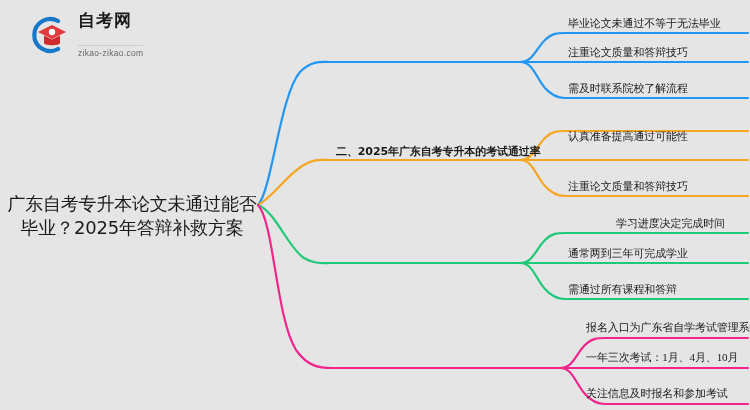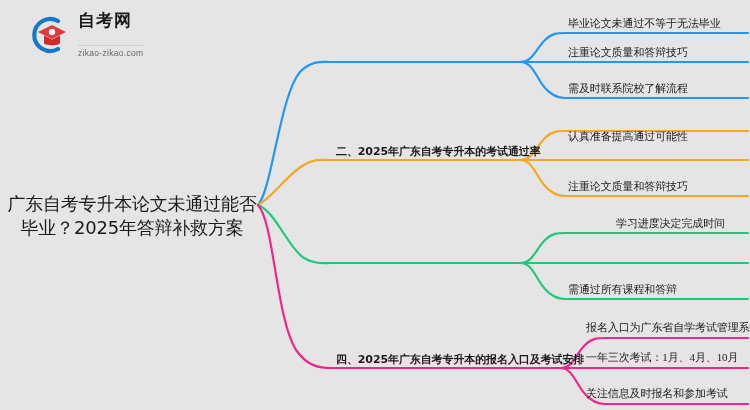--- a/index.html
+++ b/index.html
@@ -150,29 +150,29 @@
 
     <g>
       <path d="M258,205 C274,222 276,318 296,350 C308,367 320,368 332,368 L560,368" fill="none" stroke="#f0268c" stroke-width="2.2" stroke-linecap="round"></path>
       <path d="M560,368 C573,368 575,355 585,345 C592,338 598,338 605,338 L748,338" fill="none" stroke="#f0268c" stroke-width="2.2" stroke-linecap="round"></path>
       <path d="M560,368 L748,368" fill="none" stroke="#f0268c" stroke-width="2.2" stroke-linecap="round"></path>
       <path d="M560,368 C573,368 575,383 585,394 C592,402 598,404 605,404 L748,404" fill="none" stroke="#f0268c" stroke-width="2.2" stroke-linecap="round"></path>
     </g>
   </svg>
 
   <div class="branch-label" style="left:336px; top:144px;">二、2025年广东自考专升本的考试通过率</div>
-  <div class="branch-label" style="left:336px; top:352px;">四、2025年广东自考专升本的报名入口及考试安排</div>
 
   <div class="leaf-label" style="left:568px; top:16px;">毕业论文未通过不等于无法毕业</div>
   <div class="leaf-label" style="left:568px; top:45px;">注重论文质量和答辩技巧</div>
   <div class="leaf-label" style="left:568px; top:81px;">需及时联系院校了解流程</div>
 
   <div class="leaf-label" style="left:568px; top:129px;">认真准备提高通过可能性</div>
   <div class="leaf-label" style="left:568px; top:179px;">注重论文质量和答辩技巧</div>
 
   <div class="leaf-label" style="left:580px; top:216px;margin-left:36px;">学习进度决定完成时间</div>
+  <div class="leaf-label" style="left:568px; top:246px;">通常两到三年可完成学业</div>
   <div class="leaf-label" style="left:568px; top:282px;">需通过所有课程和答辩</div>
 
   <div class="leaf-label" style="left:586px; top:320px;">报名入口为广东省自学考试管理系统</div>
   <div class="leaf-label" style="left:586px; top:350px;">一年三次考试：1月、4月、10月</div>
   <div class="leaf-label" style="left:586px; top:386px;">关注信息及时报名和参加考试</div>
 
 </div>
 
 </body></html>

